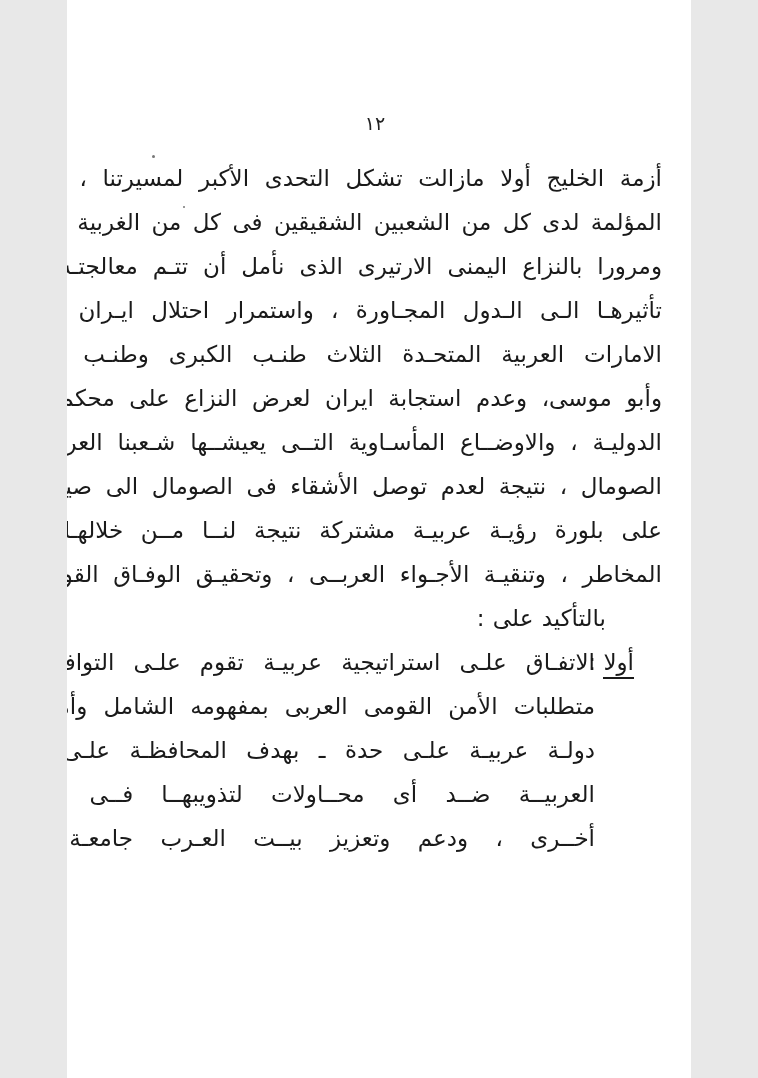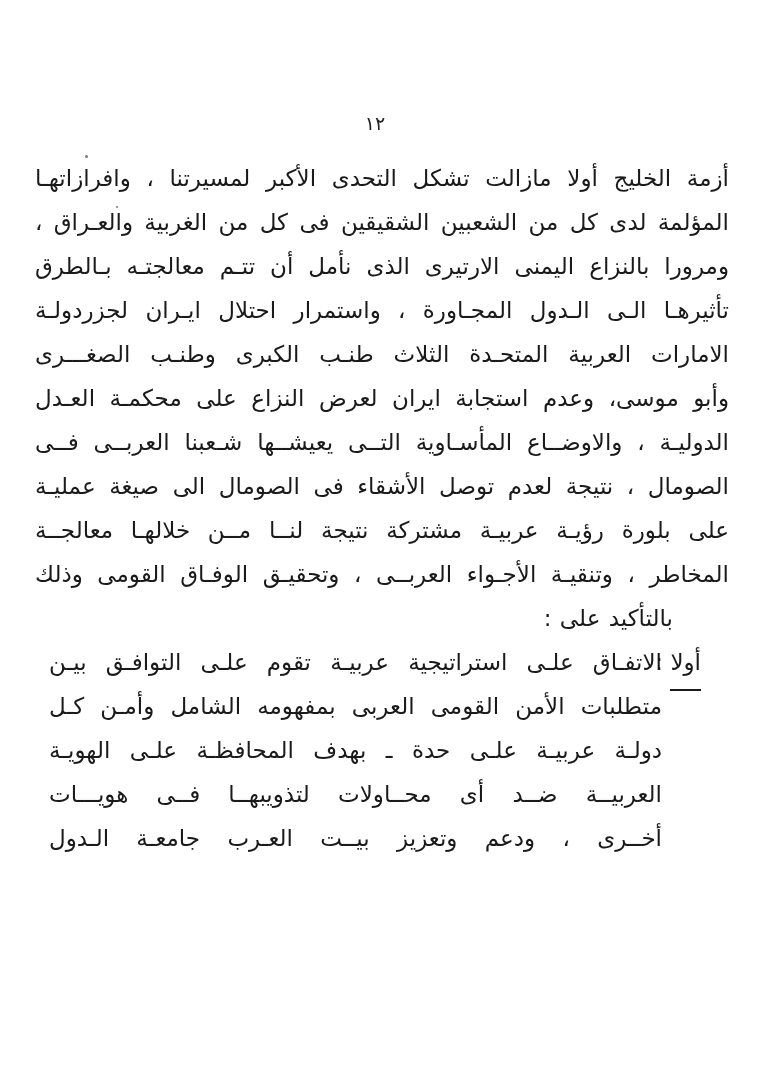--- a/index.html
+++ b/index.html
@@ -2,21 +2,21 @@
 <html lang="ar" dir="rtl"><head>
 <meta charset="utf-8">
 <style>
   html, body {
     margin: 0;
     padding: 0;
     background: #e8e8e8;
   }
   .page {
     position: relative;
-    width: 758px;
+    width: 624px;
     height: 1078px;
     margin: 0 auto;
     background: #ffffff;
     overflow: hidden;
     direction: rtl;
     font-family: "DejaVu Sans", sans-serif;
     color: #1a1a1a;
   }
   .page-number {
     position: absolute;
@@ -59,21 +59,21 @@
     top: 0;
     right: 28px;
     height: 44px;
     line-height: 44px;
     font-size: 23px;
     white-space: nowrap;
   }
   .item-marker .marker-word {
     display: inline-block;
     border-bottom: 2px solid #1a1a1a;
-    padding-bottom: 12px;
+    padding-bottom: 0;
     line-height: 30px;
   }
   .item-lines {
     margin-right: 67px;
     margin-left: 14px;
   }
   
   .speck {
     position: absolute;
     background: #777;

